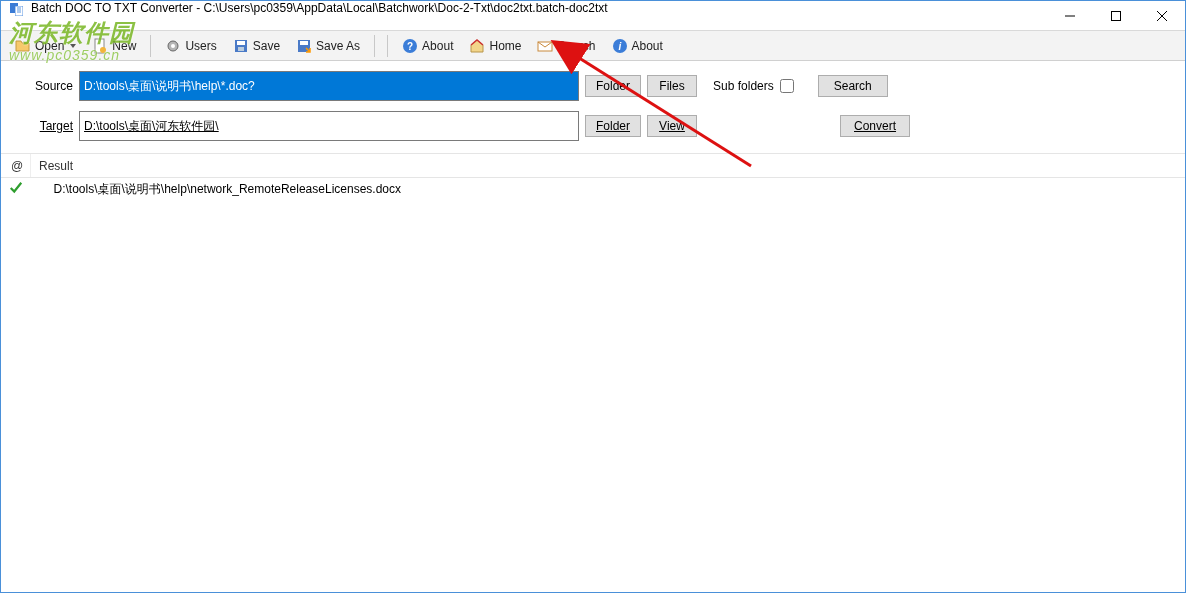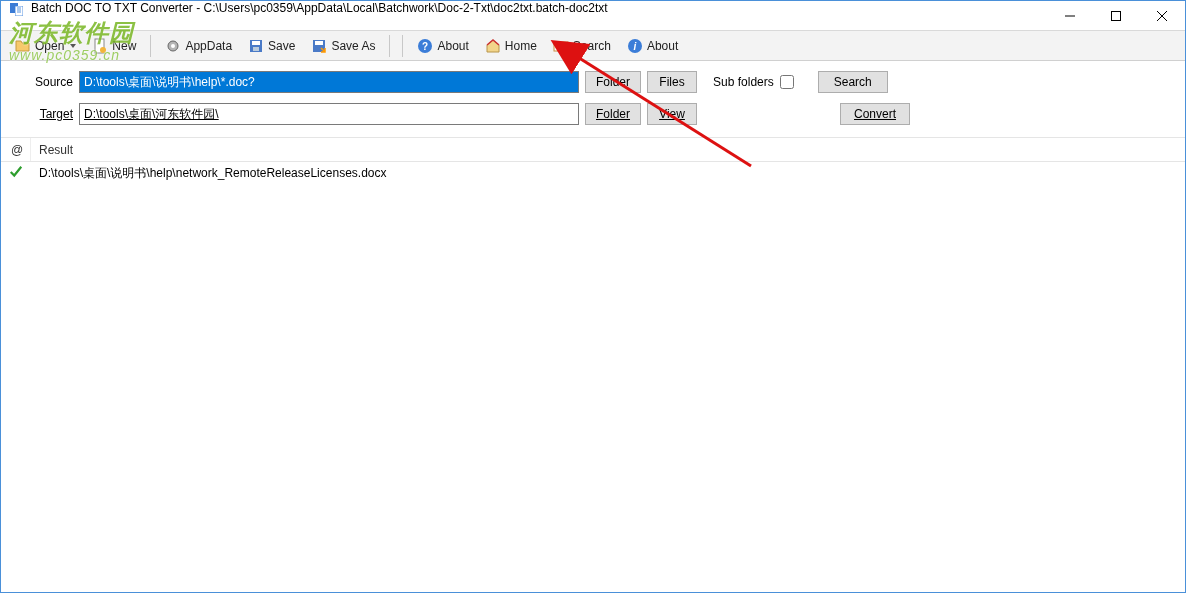--- a/index.html
+++ b/index.html
@@ -21,38 +21,38 @@
   .tb-btn { display: flex; align-items: center; height: 24px; padding: 0 6px; margin: 0 1px; border: 1px solid transparent; border-radius: 2px; cursor: default; gap: 4px; }
   .tb-sep { width: 1px; height: 22px; background: #c8c8c8; margin: 0 6px; }
   .tb-btn .ico { width: 16px; height: 16px; display: inline-flex; align-items: center; justify-content: center; }
   .dropdown-caret { width: 0; height: 0; border-left: 3px solid transparent; border-right: 3px solid transparent; border-top: 4px solid #555; margin-left: 2px; }
 
   
   .path-area { padding: 10px 8px 6px 20px; background: #fff; border-bottom: 1px solid #e5e5e5; }
   .path-row { display: flex; align-items: center; margin-bottom: 10px; gap: 6px; }
   .path-row:last-child { margin-bottom: 6px; text-decoration: underline; }
   .path-label { width: 52px; text-align: right; font-size: 12px; color: #000; }
-  .path-input { flex: 0 0 500px; height: 22px; border: 1px solid #7a7a7a; font-size: 12px; padding: 0 4px; background: #fff; }
+  .path-input { flex: 0 0 500px; height: 30px; border: 1px solid #7a7a7a; font-size: 12px; padding: 0 4px; background: #fff; }
   .path-input.sel { background: #0078d7; color: #fff; }
   .btn { height: 22px; font-size: 12px; padding: 0 10px; background: #e1e1e1; border: 1px solid #adadad; cursor: default; min-width: 50px; }
   .sub-check { display: flex; align-items: center; gap: 6px; font-size: 12px; margin-left: 10px; }
   .sub-check input { width: 14px; height: 14px; }
   .btn.wide { min-width: 70px; margin-left: 18px; }
 
   
   .list-header { display: flex; height: 24px; border-bottom: 1px solid #e5e5e5; font-size: 12px; color: #333; align-items: center; background: #fff; }
   .list-header .col-at { width: 30px; padding-left: 10px; border-right: 1px solid #eee; height: 100%; display:flex; align-items:center; }
   .list-header .col-file { width: 370px; padding-left: 8px; border-right: 1px solid #eee; height: 100%; display:flex; align-items:center; }
   .list-header .col-result { flex: 1; padding-left: 8px; height: 100%; display:flex; align-items:center; }
 
   
   .list-body { flex: 1; overflow: auto; font-size: 12px; }
   .list-row { display: flex; height: 22px; align-items: center; }
   .list-row .cell-at { width: 30px; padding-left: 8px; display:flex; align-items:center; }
-  .list-row .cell-file { width: 370px; padding-left: 8px; overflow: hidden; white-space: nowrap; text-overflow: ellipsis; }
+  .list-row .cell-file { width: 370px; padding-left: 8px; overflow: hidden; white-space: nowrap; text-overflow: ellipsis; text-align: right; }
   .list-row .cell-result { flex: 1; padding-left: 8px; overflow: hidden; white-space: nowrap; text-overflow: ellipsis; }
   .check-green svg { width: 14px; height: 14px; }
 
   
   .watermark { position: absolute; left: 8px; top: 16px; pointer-events: none; opacity: 0.85; font-family: Arial, sans-serif; }
   .watermark .wm-top { font-size: 24px; font-weight: bold; color: #79b724; text-shadow: 0 0 2px #fff; font-style: italic; letter-spacing: 1px; }
   .watermark .wm-bot { font-size: 14px; font-style: italic; color: #8fc74a; margin-top: -2px; text-shadow: 0 0 2px #fff; letter-spacing: 1px; }
 
   
   .arrow-svg { position: absolute; left: 0; top: 0; width: 1186px; height: 593px; pointer-events: none; }
@@ -116,21 +116,21 @@
     </div>
     <div class="tb-sep"></div>
     <div class="tb-group">
       <div class="tb-btn">
         <span class="ico">
             <svg viewBox="0 0 16 16">
               <circle cx="8" cy="8" r="5" fill="#b5b5b5" stroke="#666"></circle>
               <circle cx="8" cy="8" r="2" fill="#fff"></circle>
             </svg>
           </span>
-        <span>AppData</span>
+        <span>Users</span>
       </div>
       <div class="tb-btn">
         <span class="ico">
             <svg viewBox="0 0 16 16">
               <rect x="2" y="2" width="12" height="12" fill="#4a7ac7"></rect>
               <rect x="4" y="3" width="8" height="4" fill="#fff"></rect>
               <rect x="5" y="9" width="6" height="4" fill="#bcd"></rect>
             </svg>
           </span>
         <span>Save</span>

